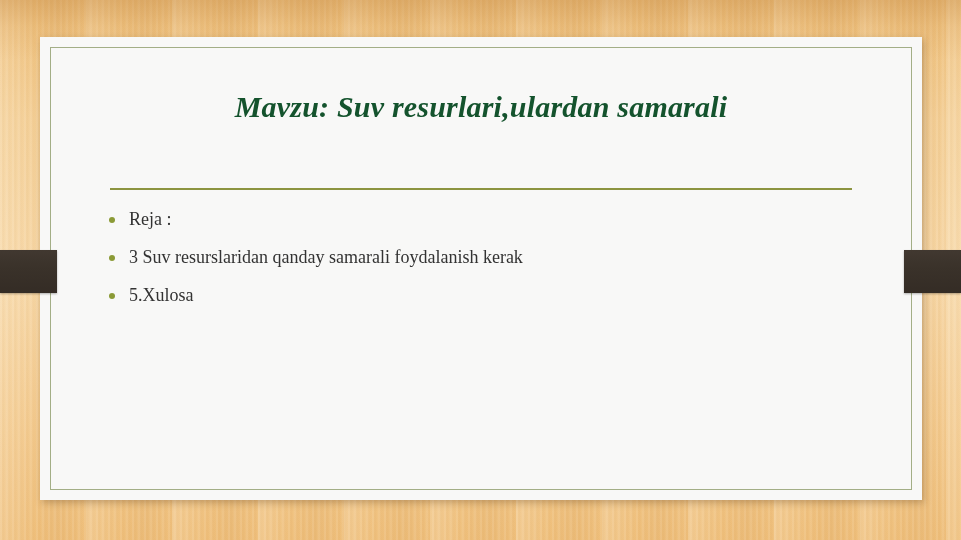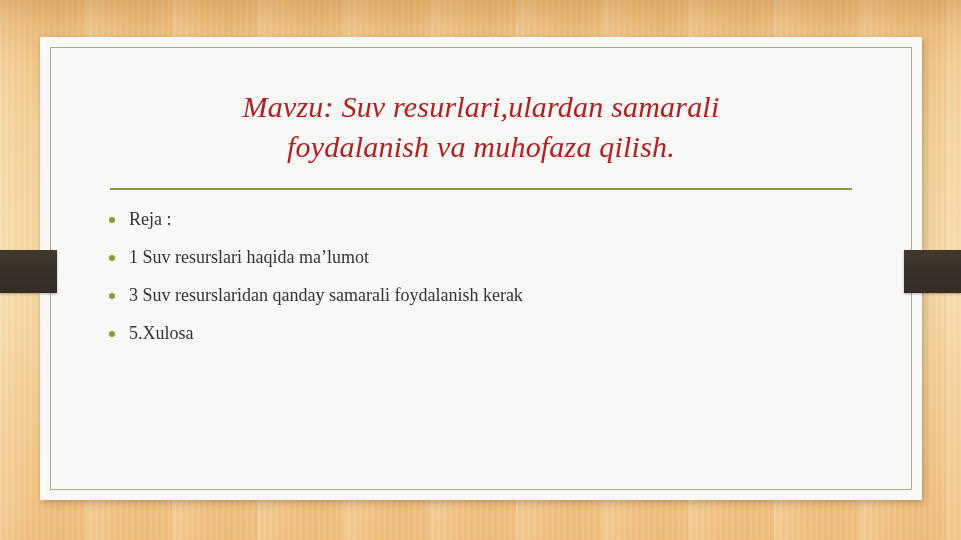--- a/index.html
+++ b/index.html
@@ -88,25 +88,25 @@
     padding: 0;
   }
 
   .slide-title {
     position: absolute;
     left: 70px;
     top: 50px;
     width: 742px;
     text-align: center;
     font-family: "Liberation Serif", "DejaVu Serif", serif;
-    font-weight: normal;
+    font-weight: bold;
     font-style: italic;
     font-size: 30px;
     line-height: 40px;
-    color: #b91c1c;
+    color: #14532d;
     letter-spacing: 0.2px;
   }
 
   .title-rule {
     position: absolute;
     left: 70px;
     top: 151px;
     width: 742px;
     height: 0;
     border-top: 2px solid #8c9440;
@@ -150,33 +150,28 @@
   <div class="side-tab left"></div>
   <div class="side-tab right"></div>
 
   <div class="slide-card">
     <div class="card-inner-border"></div>
 
     <div class="card-content">
 
       <div class="slide-title">
         <span>Mavzu:  Suv resurlari,ulardan  samarali</span><br>
-        <span>foydalanish va muhofaza qilish.</span>
       </div>
 
       <div class="title-rule"></div>
 
       <ul class="bullet-list">
         <li class="bullet-item">
           <span class="bullet-dot"></span>
           <span class="bullet-text">Reja :</span>
-        </li>
-        <li class="bullet-item">
-          <span class="bullet-dot"></span>
-          <span class="bullet-text">1 Suv resurslari haqida ma’lumot</span>
         </li>
         <li class="bullet-item">
           <span class="bullet-dot"></span>
           <span class="bullet-text">3 Suv resurslaridan qanday samarali foydalanish kerak</span>
         </li>
         <li class="bullet-item">
           <span class="bullet-dot"></span>
           <span class="bullet-text">5.Xulosa</span>
         </li>
       </ul>

